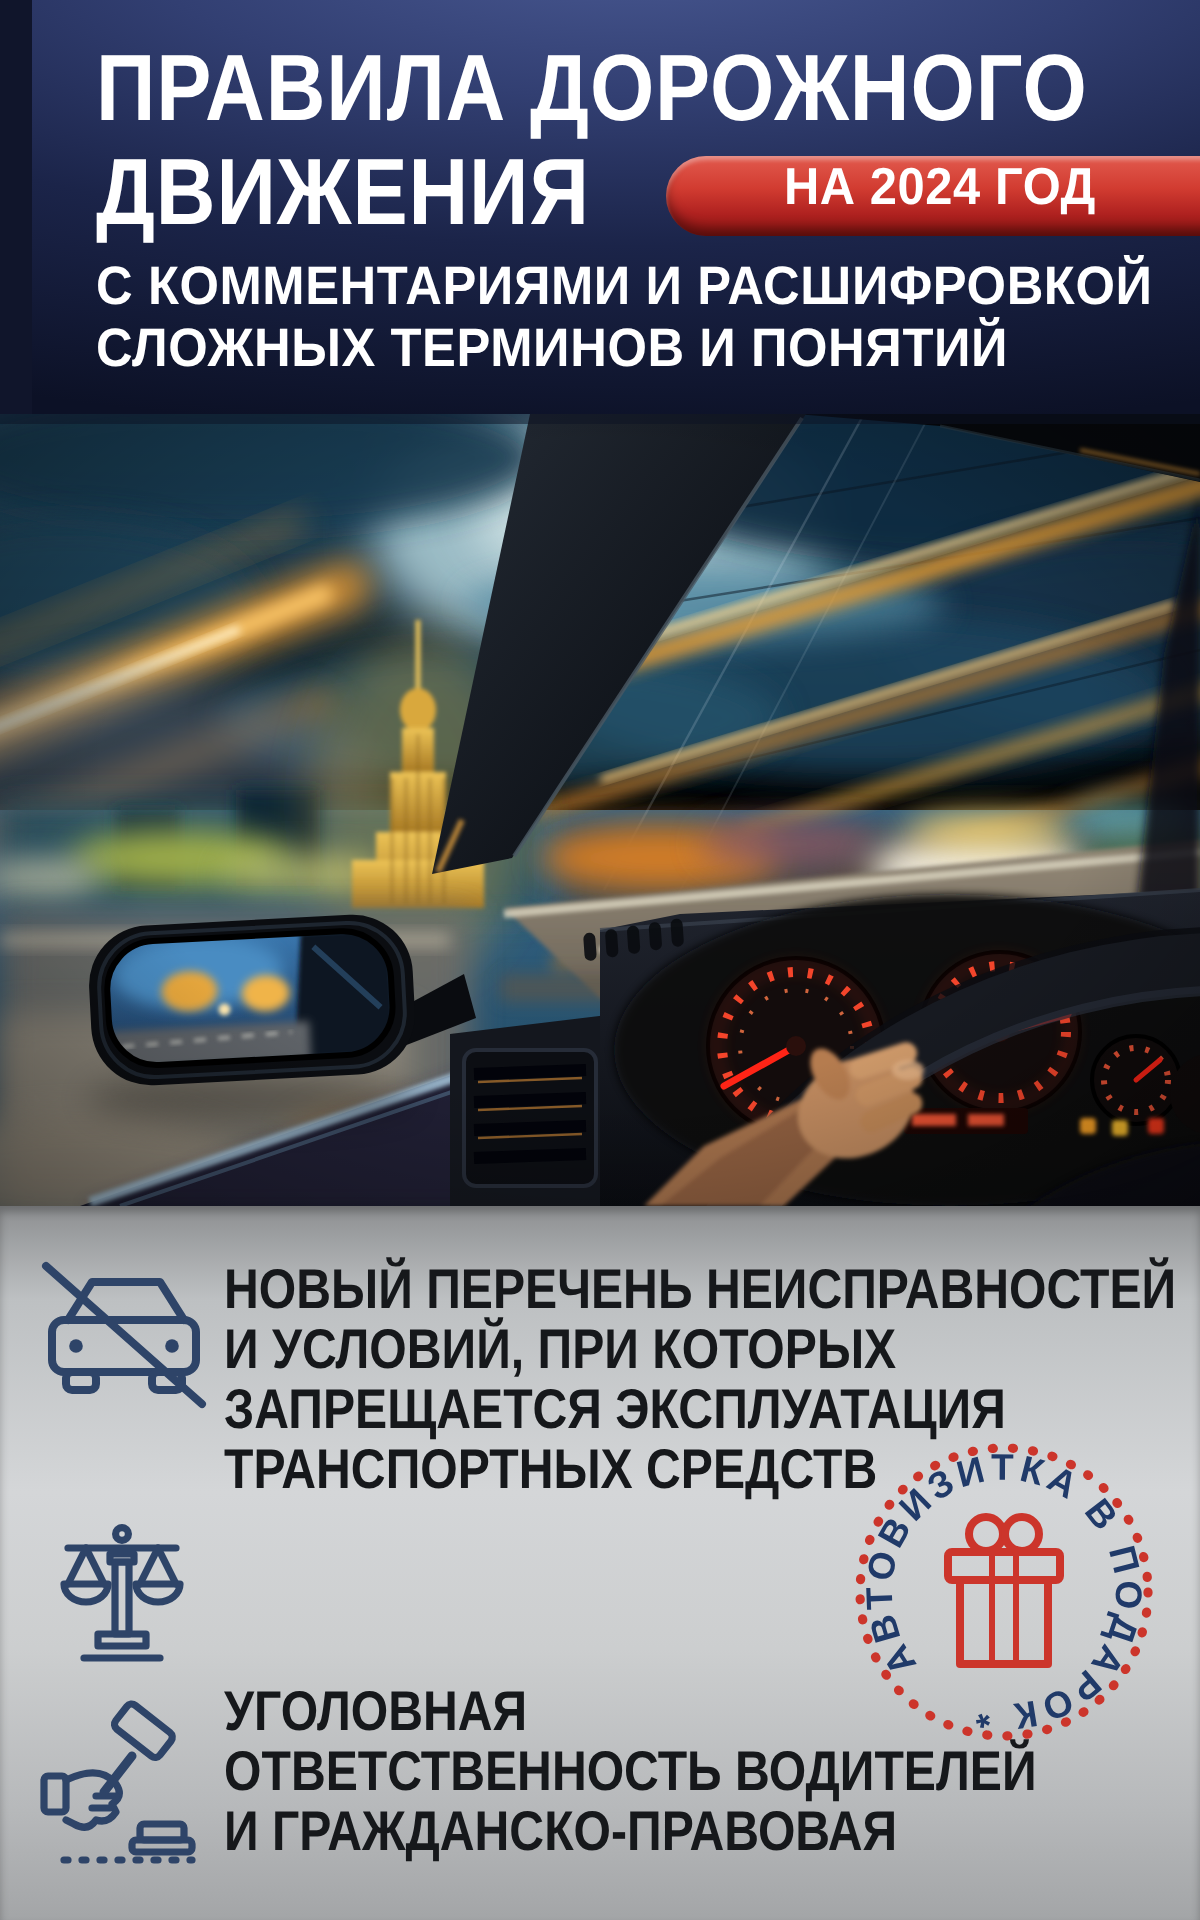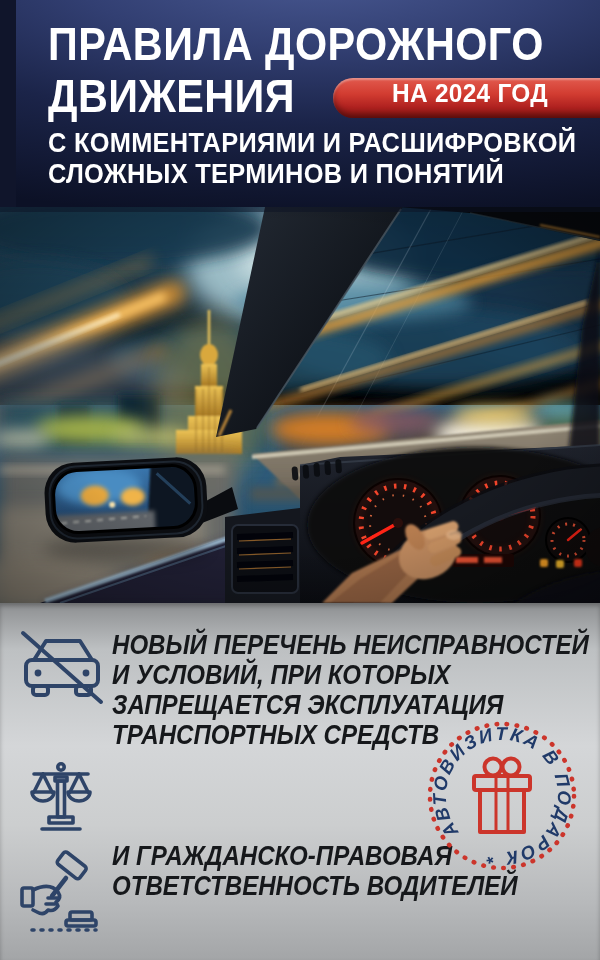--- a/index.html
+++ b/index.html
@@ -30,21 +30,20 @@
     color:#fff;font-weight:700;font-size:26px;letter-spacing:1.5px;
   }
   
   .photo{position:absolute;left:0;top:207px;width:600px;height:396px;display:block;}
   
   .footer{
     position:absolute;left:0;top:603px;width:600px;height:357px;
     background:linear-gradient(180deg,#8d8f91 0%,#bdc0c2 13%,#d4d6d8 40%,
       #cccecf 62%,#b7b9bb 84%,#a3a5a7 100%);
     box-shadow:inset 0 3px 4px rgba(0,0,0,.25);
-    font-style:italic;
   }
   .feature-icon{position:absolute;}
   .feature-text{position:absolute;left:112px;color:#16181b;font-weight:700;
         font-size:28px;line-height:30px;}
   .ft-line{display:block;}
   .ft-line .cond{transform:scaleX(0.86);letter-spacing:0;}
   .stamp{position:absolute;left:412px;top:706px;width:180px;height:180px;}
 </style>
 </head>
 <body>
@@ -372,22 +371,23 @@
         <rect x="2" y="38" width="11" height="18" rx="2"></rect>
         <path d="M13,40 Q30,32 38,42 Q42,48 36,52 L38,56 Q34,62 28,60 Q24,66 17,62 L13,60"></path>
         <line x1="28" y1="48" x2="38" y2="48"></line>
         <line x1="26" y1="54" x2="35" y2="54"></line>
         <rect x="50" y="62" width="22" height="8" rx="2"></rect>
         <rect x="46" y="70" width="30" height="6" rx="2"></rect>
         <line x1="12" y1="80" x2="76" y2="80" stroke-dasharray="2 7"></line>
       </g>
     </svg>
     <div class="feature-text" style="top:238px">
+      <span class="ft-line"><span class="cond">УГОЛОВНАЯ</span></span>
+      <span class="ft-line"><span class="cond">ОТВЕТСТВЕННОСТЬ ВОДИТЕЛЕЙ</span></span>
       <span class="ft-line"><span class="cond">И ГРАЖДАНСКО-ПРАВОВАЯ</span></span>
-      <span class="ft-line"><span class="cond">ОТВЕТСТВЕННОСТЬ ВОДИТЕЛЕЙ</span></span>
     </div>
 
     <svg class="stamp" style="left:412px;top:103px" width="180" height="180" viewBox="0 0 180 180">
       <defs>
         <path id="stampCircle" d="M47.1,126 A56,56 0 1,1 132.9,54 A56,56 0 1,1 47.1,126"></path>
       </defs>
       <circle cx="90" cy="90" r="72" fill="none" stroke="#cc352b" stroke-width="4.6" stroke-linecap="round" stroke-dasharray="0.5 9.6"></circle>
       <text font-family="Liberation Sans, sans-serif" font-size="18.5" font-weight="bold" fill="#203a69" letter-spacing="2.2">
         <textPath href="#stampCircle">АВТОВИЗИТКА В ПОДАРОК *</textPath>
       </text>

